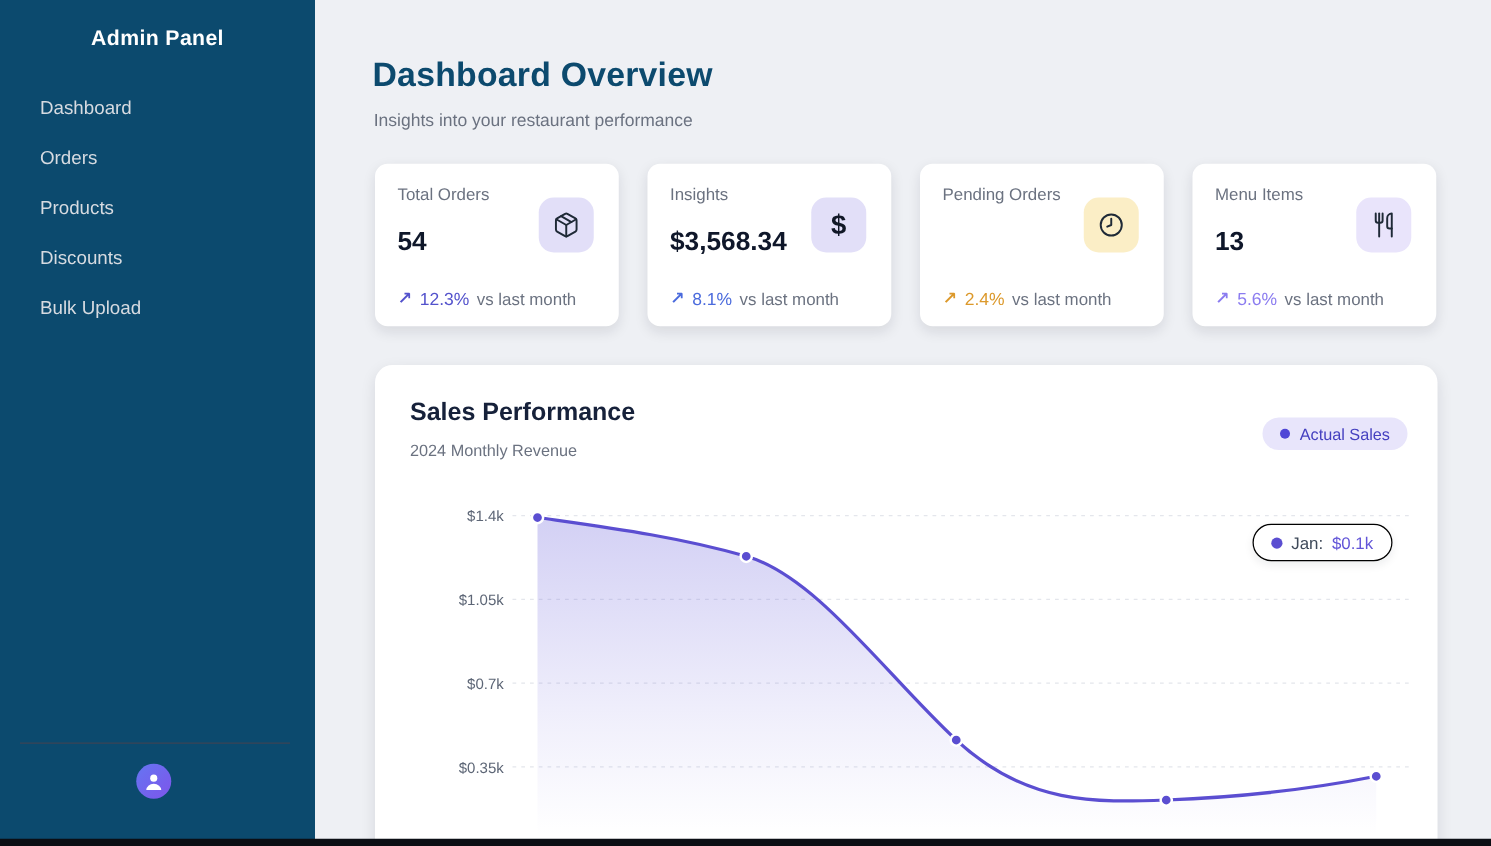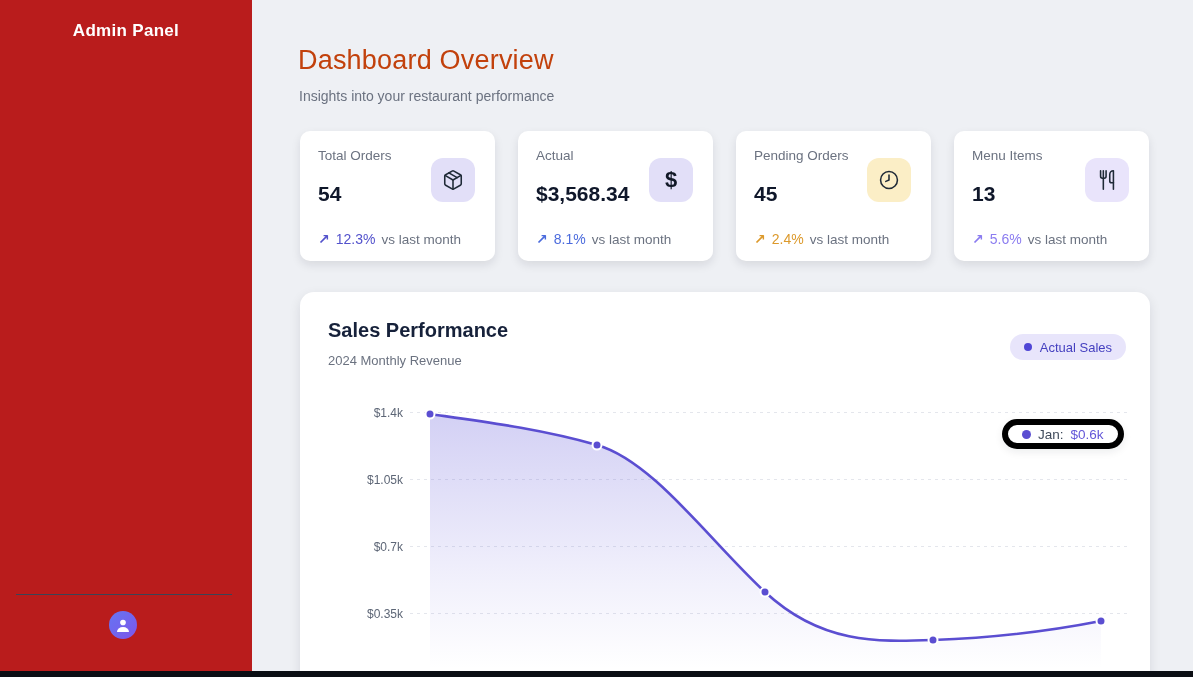--- a/index.html
+++ b/index.html
@@ -7,21 +7,21 @@
   body {
     font-family:"Liberation Sans","DejaVu Sans",sans-serif;
     background:#eef0f4;
     position:relative;
     color:#111827;
   }
 
   
   .sidebar {
     position:absolute; left:0; top:0; width:252px; height:674px;
-    background:#b91c1c; color:#fff; z-index:2;
+    background:#0c4a6e; color:#fff; z-index:2;
   }
   .sidebar-title {
     text-align:center; font-size:17px; font-weight:700; letter-spacing:.3px;
     padding-top:21px; color:#ffffff;
   }
   .nav { margin-top:26px; list-style:none; }
   .nav-item {
     height:40px; line-height:40px; padding-left:32px;
     font-size:15px; color:#d7dbe1; cursor:pointer;
   }
@@ -39,21 +39,21 @@
   
   .bottom-bar {
     position:absolute; left:0; bottom:0; width:1193px; height:6px;
     background:#0b0e14; z-index:9;
   }
 
   
   .main { position:absolute; left:252px; top:0; width:941px; height:677px; }
   .page-title {
     position:absolute; left:46px; top:45px;
-    font-size:27px; font-weight:400; color:#c2410c; letter-spacing:.2px;
+    font-size:27px; font-weight:700; color:#0c4a6e; letter-spacing:.2px;
   }
   .page-subtitle {
     position:absolute; left:47px; top:88px;
     font-size:14px; color:#6b7280;
   }
 
   
   .stats-row {
     position:absolute; left:48px; top:131px; width:849px;
     display:flex; gap:23px;
@@ -94,35 +94,42 @@
   }
   .legend-pill {
     position:absolute; right:24px; top:42px; height:26px;
     background:#e8e5fb; border-radius:999px;
     display:flex; align-items:center; padding:0 14px; gap:8px;
   }
   .legend-dot { width:8px; height:8px; border-radius:50%; background:#4f46d6; }
   .legend-text { font-size:13px; color:#4540c0; }
   .chart-tooltip {
     position:absolute; left:702px; top:127px; height:30px;
-    background:#fff; border:6px solid #000000; border-radius:999px;
+    background:#fff; border:1px solid #000000; border-radius:999px;
     box-shadow:0 3px 8px rgba(15,23,42,.08);
     display:flex; align-items:center; padding:0 14px; gap:7px;
   }
   .tooltip-dot { width:9px; height:9px; border-radius:50%; background:#5b4ed1; }
   .tooltip-label { font-size:13.5px; color:#3f4a5a; }
   .tooltip-value { font-size:13.5px; color:#6356d8; }
   .chart-svg { position:absolute; left:0; top:100px; }
   .ytick { font-size:12px; fill:#5d6676; font-family:"Liberation Sans",sans-serif; }
 </style>
 </head>
 <body>
 
 <aside class="sidebar">
   <div class="sidebar-title">Admin Panel</div>
+  <ul class="nav">
+    <li class="nav-item">Dashboard</li>
+    <li class="nav-item">Orders</li>
+    <li class="nav-item">Products</li>
+    <li class="nav-item">Discounts</li>
+    <li class="nav-item">Bulk Upload</li>
+  </ul>
   <div class="sidebar-divider"></div>
   <div class="avatar">
     <svg width="20" height="20" viewBox="0 0 24 24" fill="#ffffff">
       <circle cx="12" cy="9" r="3.4"></circle>
       <path d="M4.8 20.5a7.2 6 0 0 1 14.4 0z"></path>
     </svg>
   </div>
 </aside>
 
 <main class="main">
@@ -143,35 +150,34 @@
         </svg>
       </div>
       <div class="trend" style="color: rgb(83, 82, 204);">
         <span class="trend-arrow">↗</span>
         <span class="trend-pct">12.3%</span>
         <span class="trend-suffix">vs last month</span>
       </div>
     </div>
 
     <div class="stat-card">
-      <div class="stat-label">Actual</div>
+      <div class="stat-label">Insights</div>
       <div class="stat-value">$3,568.34</div>
       <div class="stat-icon-tile" style="background: rgb(226, 223, 248);">
         <span class="dollar-glyph">$</span>
       </div>
       <div class="trend" style="color: rgb(75, 107, 221);">
         <span class="trend-arrow">↗</span>
         <span class="trend-pct">8.1%</span>
         <span class="trend-suffix">vs last month</span>
       </div>
     </div>
 
     <div class="stat-card">
       <div class="stat-label">Pending Orders</div>
-      <div class="stat-value">45</div>
       <div class="stat-icon-tile" style="background: rgb(251, 238, 198);">
         <svg viewBox="0 0 24 24" fill="none" stroke="#1f2a37" stroke-width="1.7" stroke-linecap="round" stroke-linejoin="round">
           <circle cx="12" cy="12" r="9.2"></circle>
           <polyline points="12 6.5 12 12 8.5 13.5"></polyline>
         </svg>
       </div>
       <div class="trend" style="color: rgb(220, 153, 43);">
         <span class="trend-arrow">↗</span>
         <span class="trend-pct">2.4%</span>
         <span class="trend-suffix">vs last month</span>
@@ -203,21 +209,21 @@
     <div class="sales-subtitle">2024 Monthly Revenue</div>
 
     <div class="legend-pill">
       <span class="legend-dot"></span>
       <span class="legend-text">Actual Sales</span>
     </div>
 
     <div class="chart-tooltip">
       <span class="tooltip-dot"></span>
       <span class="tooltip-label">Jan:</span>
-      <span class="tooltip-value">$0.6k</span>
+      <span class="tooltip-value">$0.1k</span>
     </div>
 
     <svg class="chart-svg" width="850" height="300" viewBox="0 0 850 300">
       <defs>
         <linearGradient id="areaGrad" x1="0" y1="0" x2="0" y2="1">
           <stop offset="0%" stop-color="#6c63dc" stop-opacity="0.30"></stop>
           <stop offset="60%" stop-color="#6c63dc" stop-opacity="0.10"></stop>
           <stop offset="95%" stop-color="#6c63dc" stop-opacity="0"></stop>
         </linearGradient>
       </defs>

